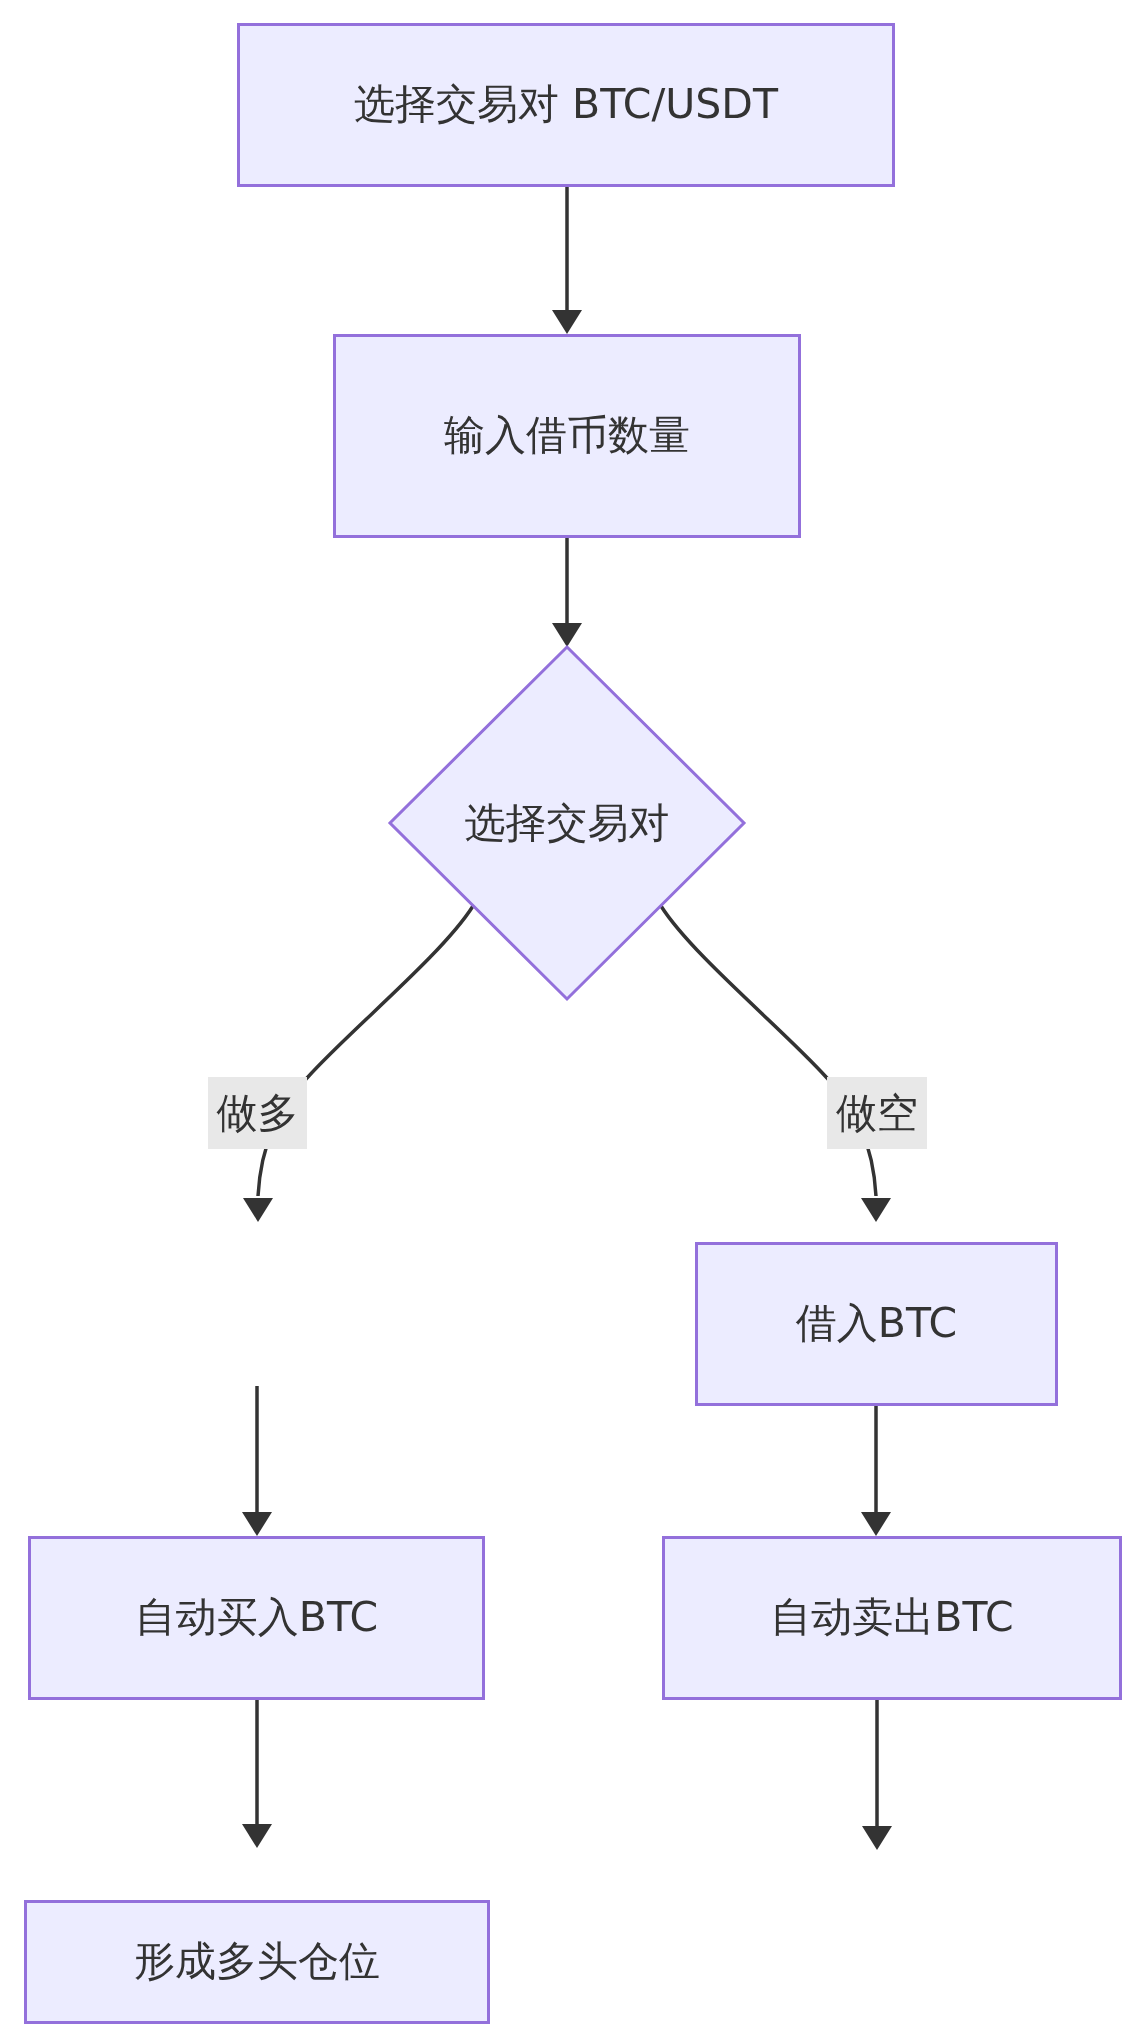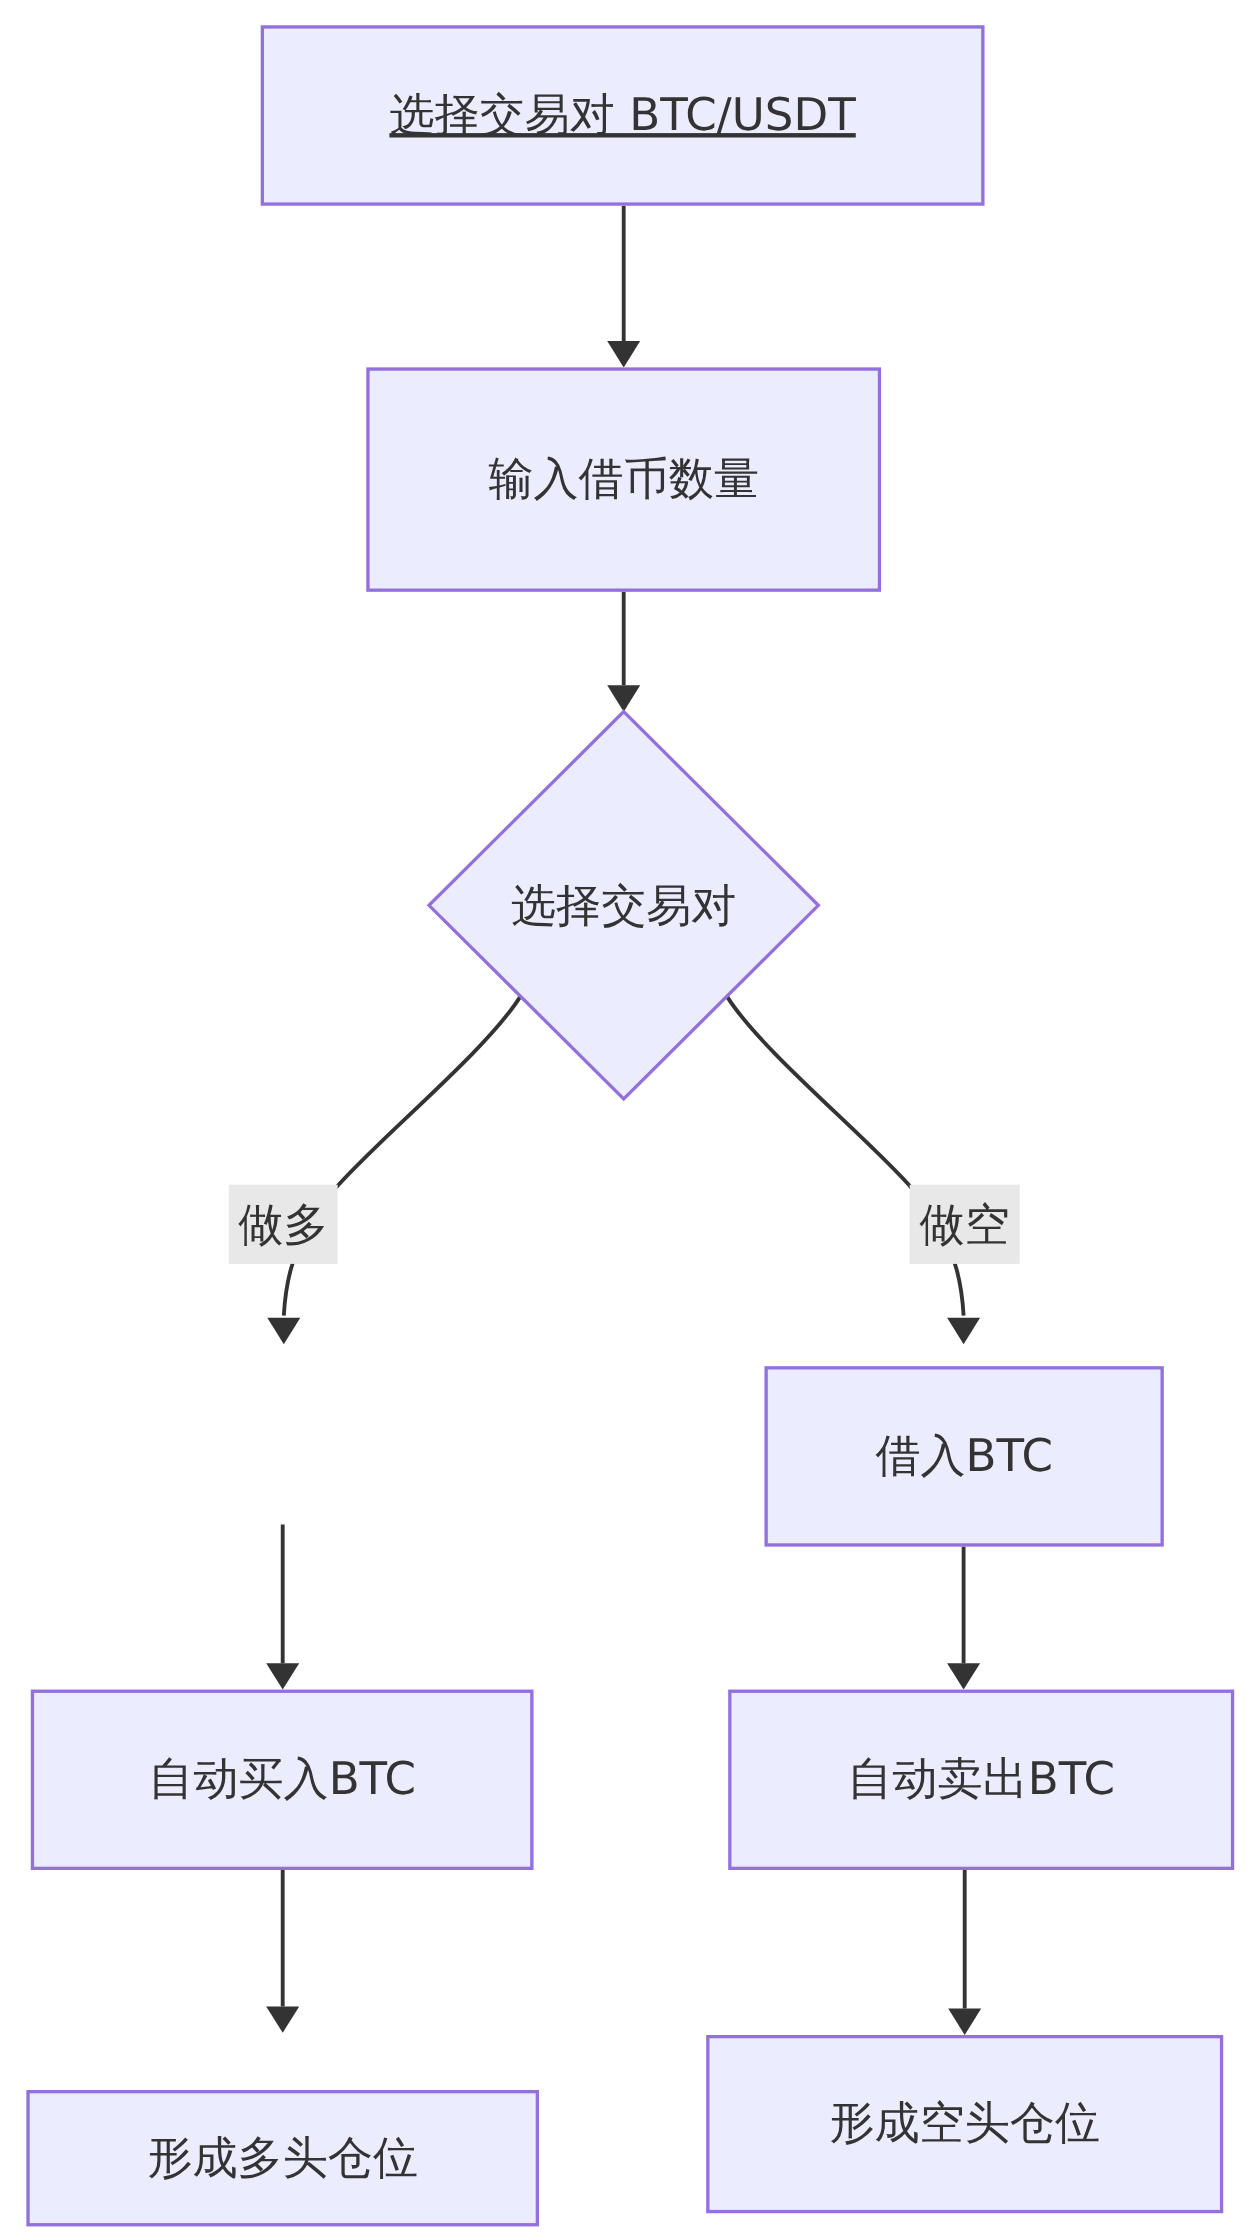--- a/index.html
+++ b/index.html
@@ -62,21 +62,21 @@
     <polygon class="ahead" points="243,1198 273,1198 258,1222"></polygon>
     <polygon class="ahead" points="861,1198 891,1198 876,1222"></polygon>
     <polygon class="ahead" points="242,1512 272,1512 257,1536"></polygon>
     <polygon class="ahead" points="861,1512 891,1512 876,1536"></polygon>
     <polygon class="ahead" points="242,1824 272,1824 257,1848"></polygon>
     <polygon class="ahead" points="862,1826 892,1826 877,1850"></polygon>
 
     <polygon class="dshape" points="567,647 744,823 567,999 390,823"></polygon>
   </svg>
 
-  <div class="node" style="left:237px;top:23px;width:658px;height:164px;text-decoration:underline;">
+  <div class="node" style="left:237px;top:23px;width:658px;height:164px;">
     <span>选择交易对 BTC/USDT</span>
   </div>
 
   <div class="node" style="left:333px;top:334px;width:468px;height:204px;">
     <span>输入借币数量</span>
   </div>
 
   <div class="diamond-label" style="left:447px;top:789px;width:240px;height:68px;">
     <span>选择交易对</span>
   </div>
@@ -99,17 +99,14 @@
   </div>
 
   <div class="node" style="left:648px;top:1536px;width:460px;height:164px;margin-left:14px;">
     <span>自动卖出BTC</span>
   </div>
 
   <div class="node" style="left:24px;top:1900px;width:466px;height:124px;align-items:center;">
     <span>形成多头仓位</span>
   </div>
 
-  <div class="node" style="left:642px;top:1850px;width:470px;height:162px;">
-    <span>形成空头仓位</span>
-  </div>
 
 </div>
 
 </body></html>

